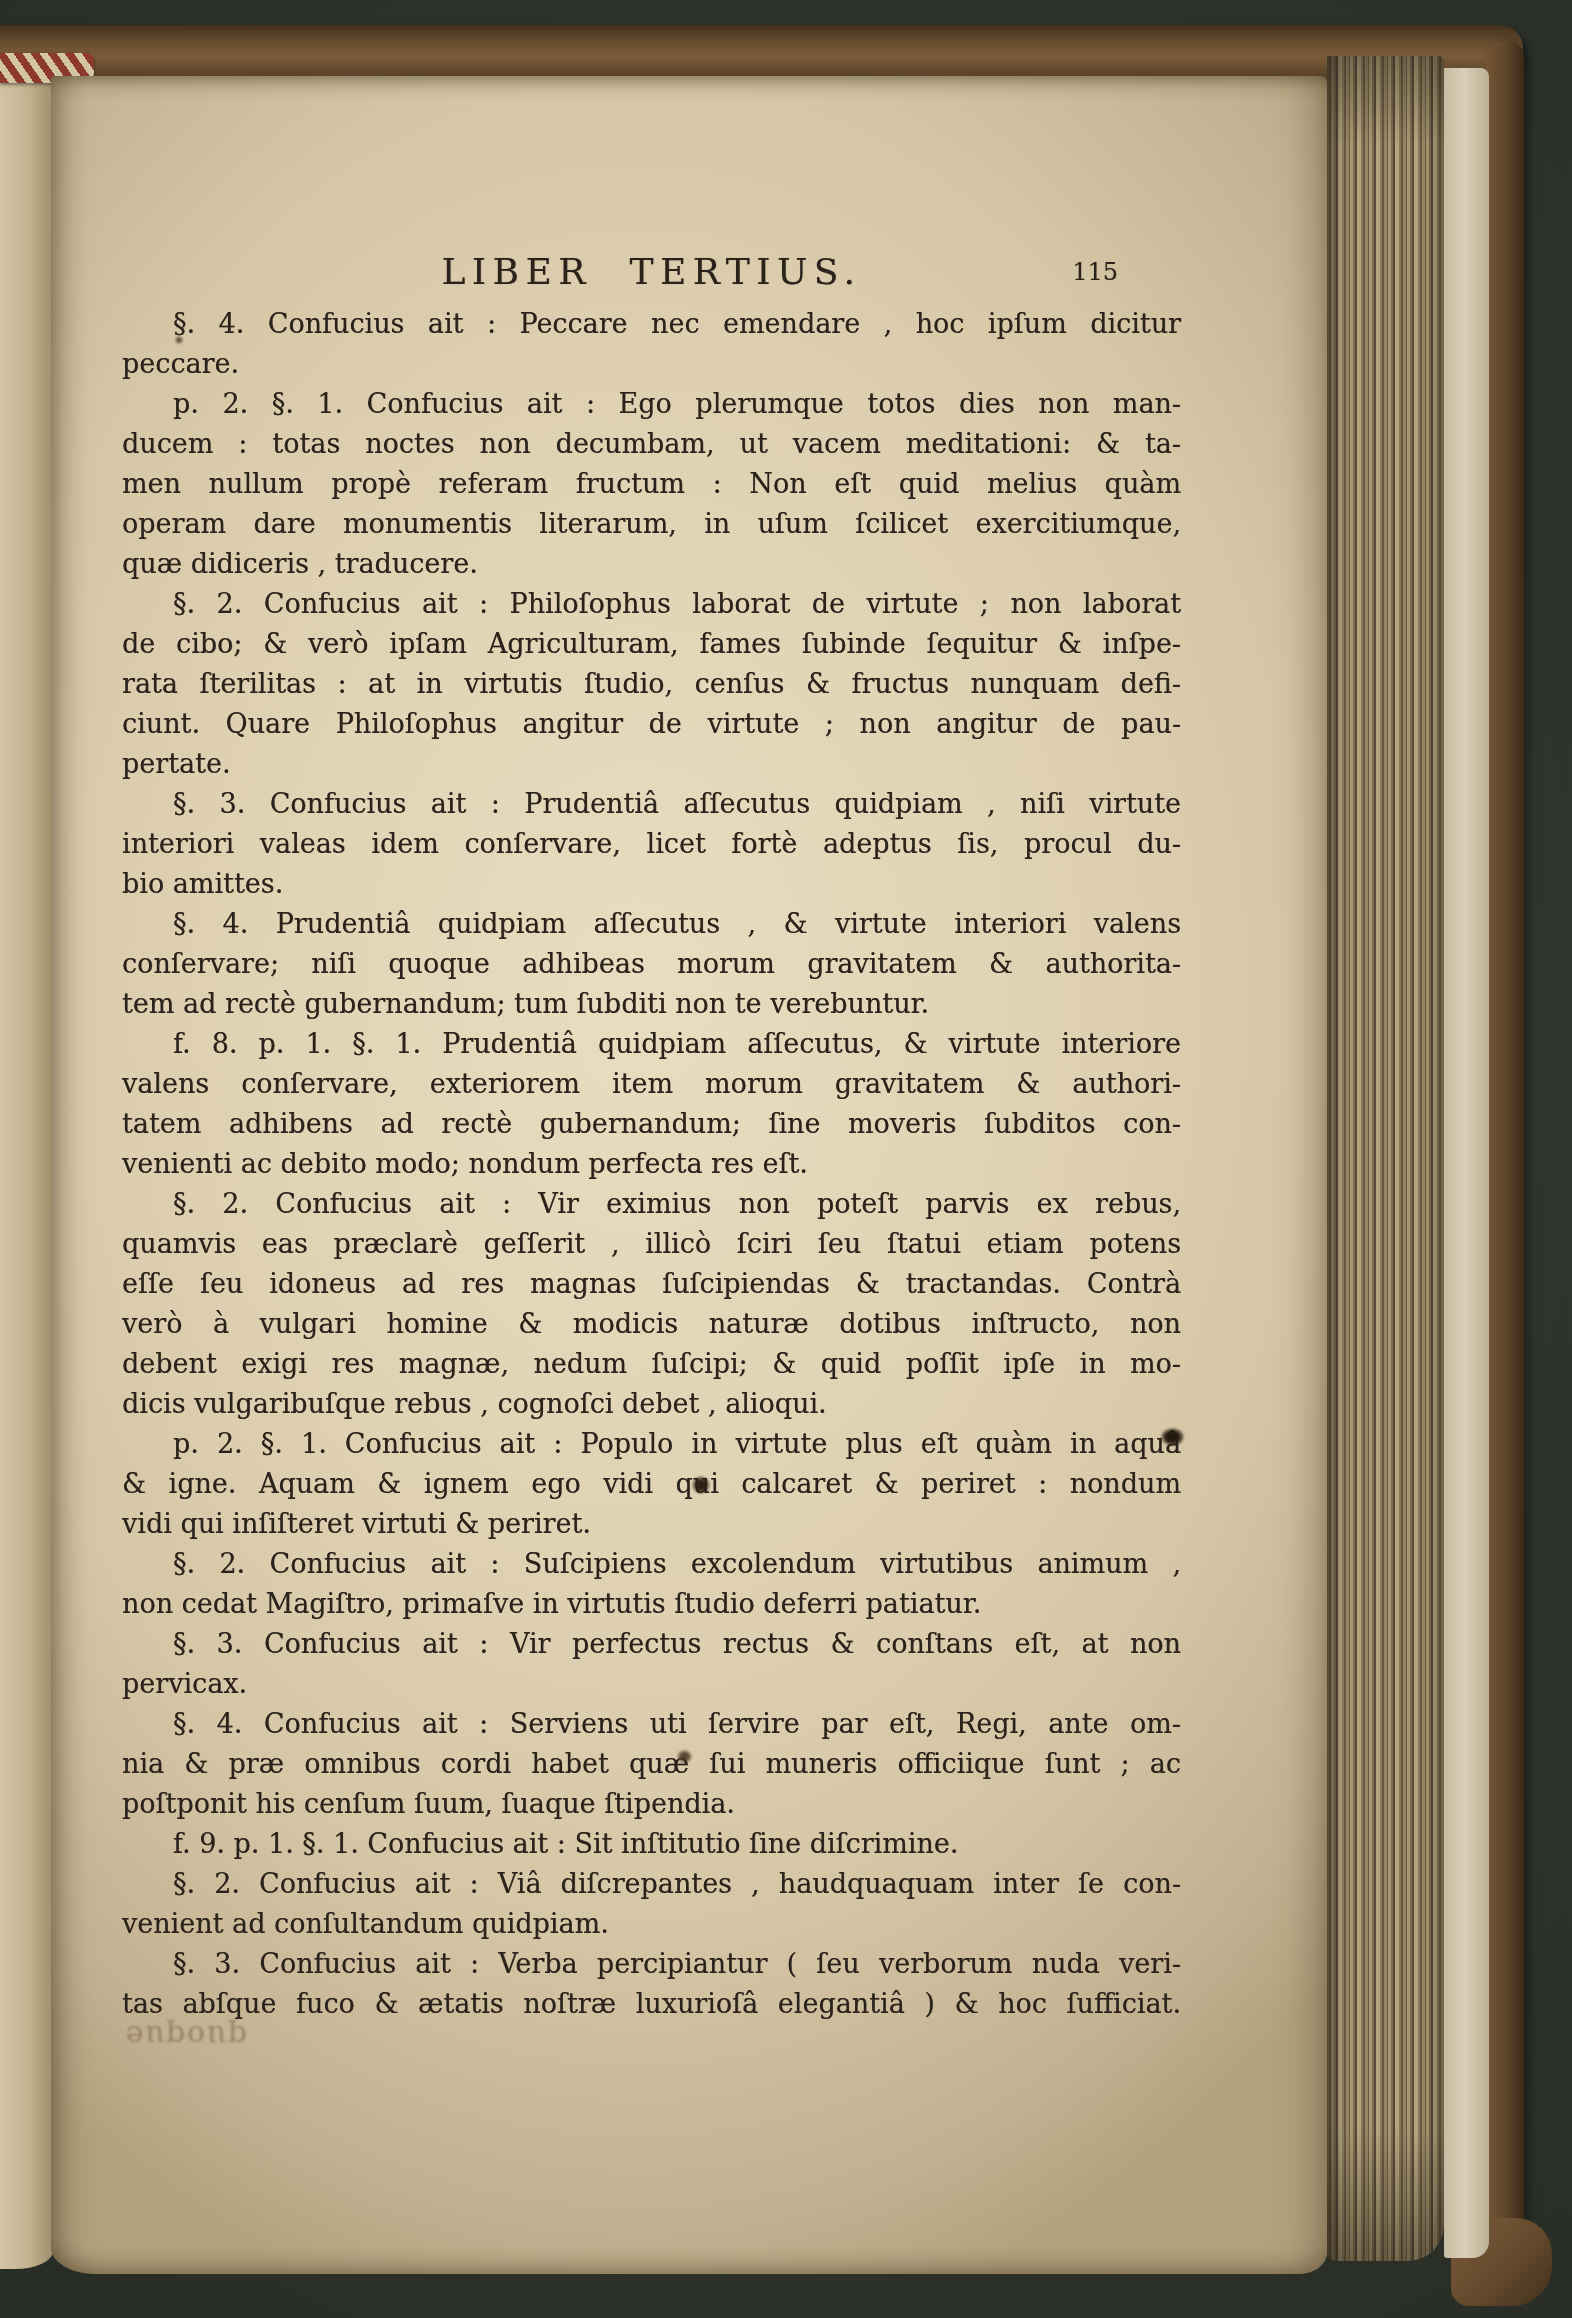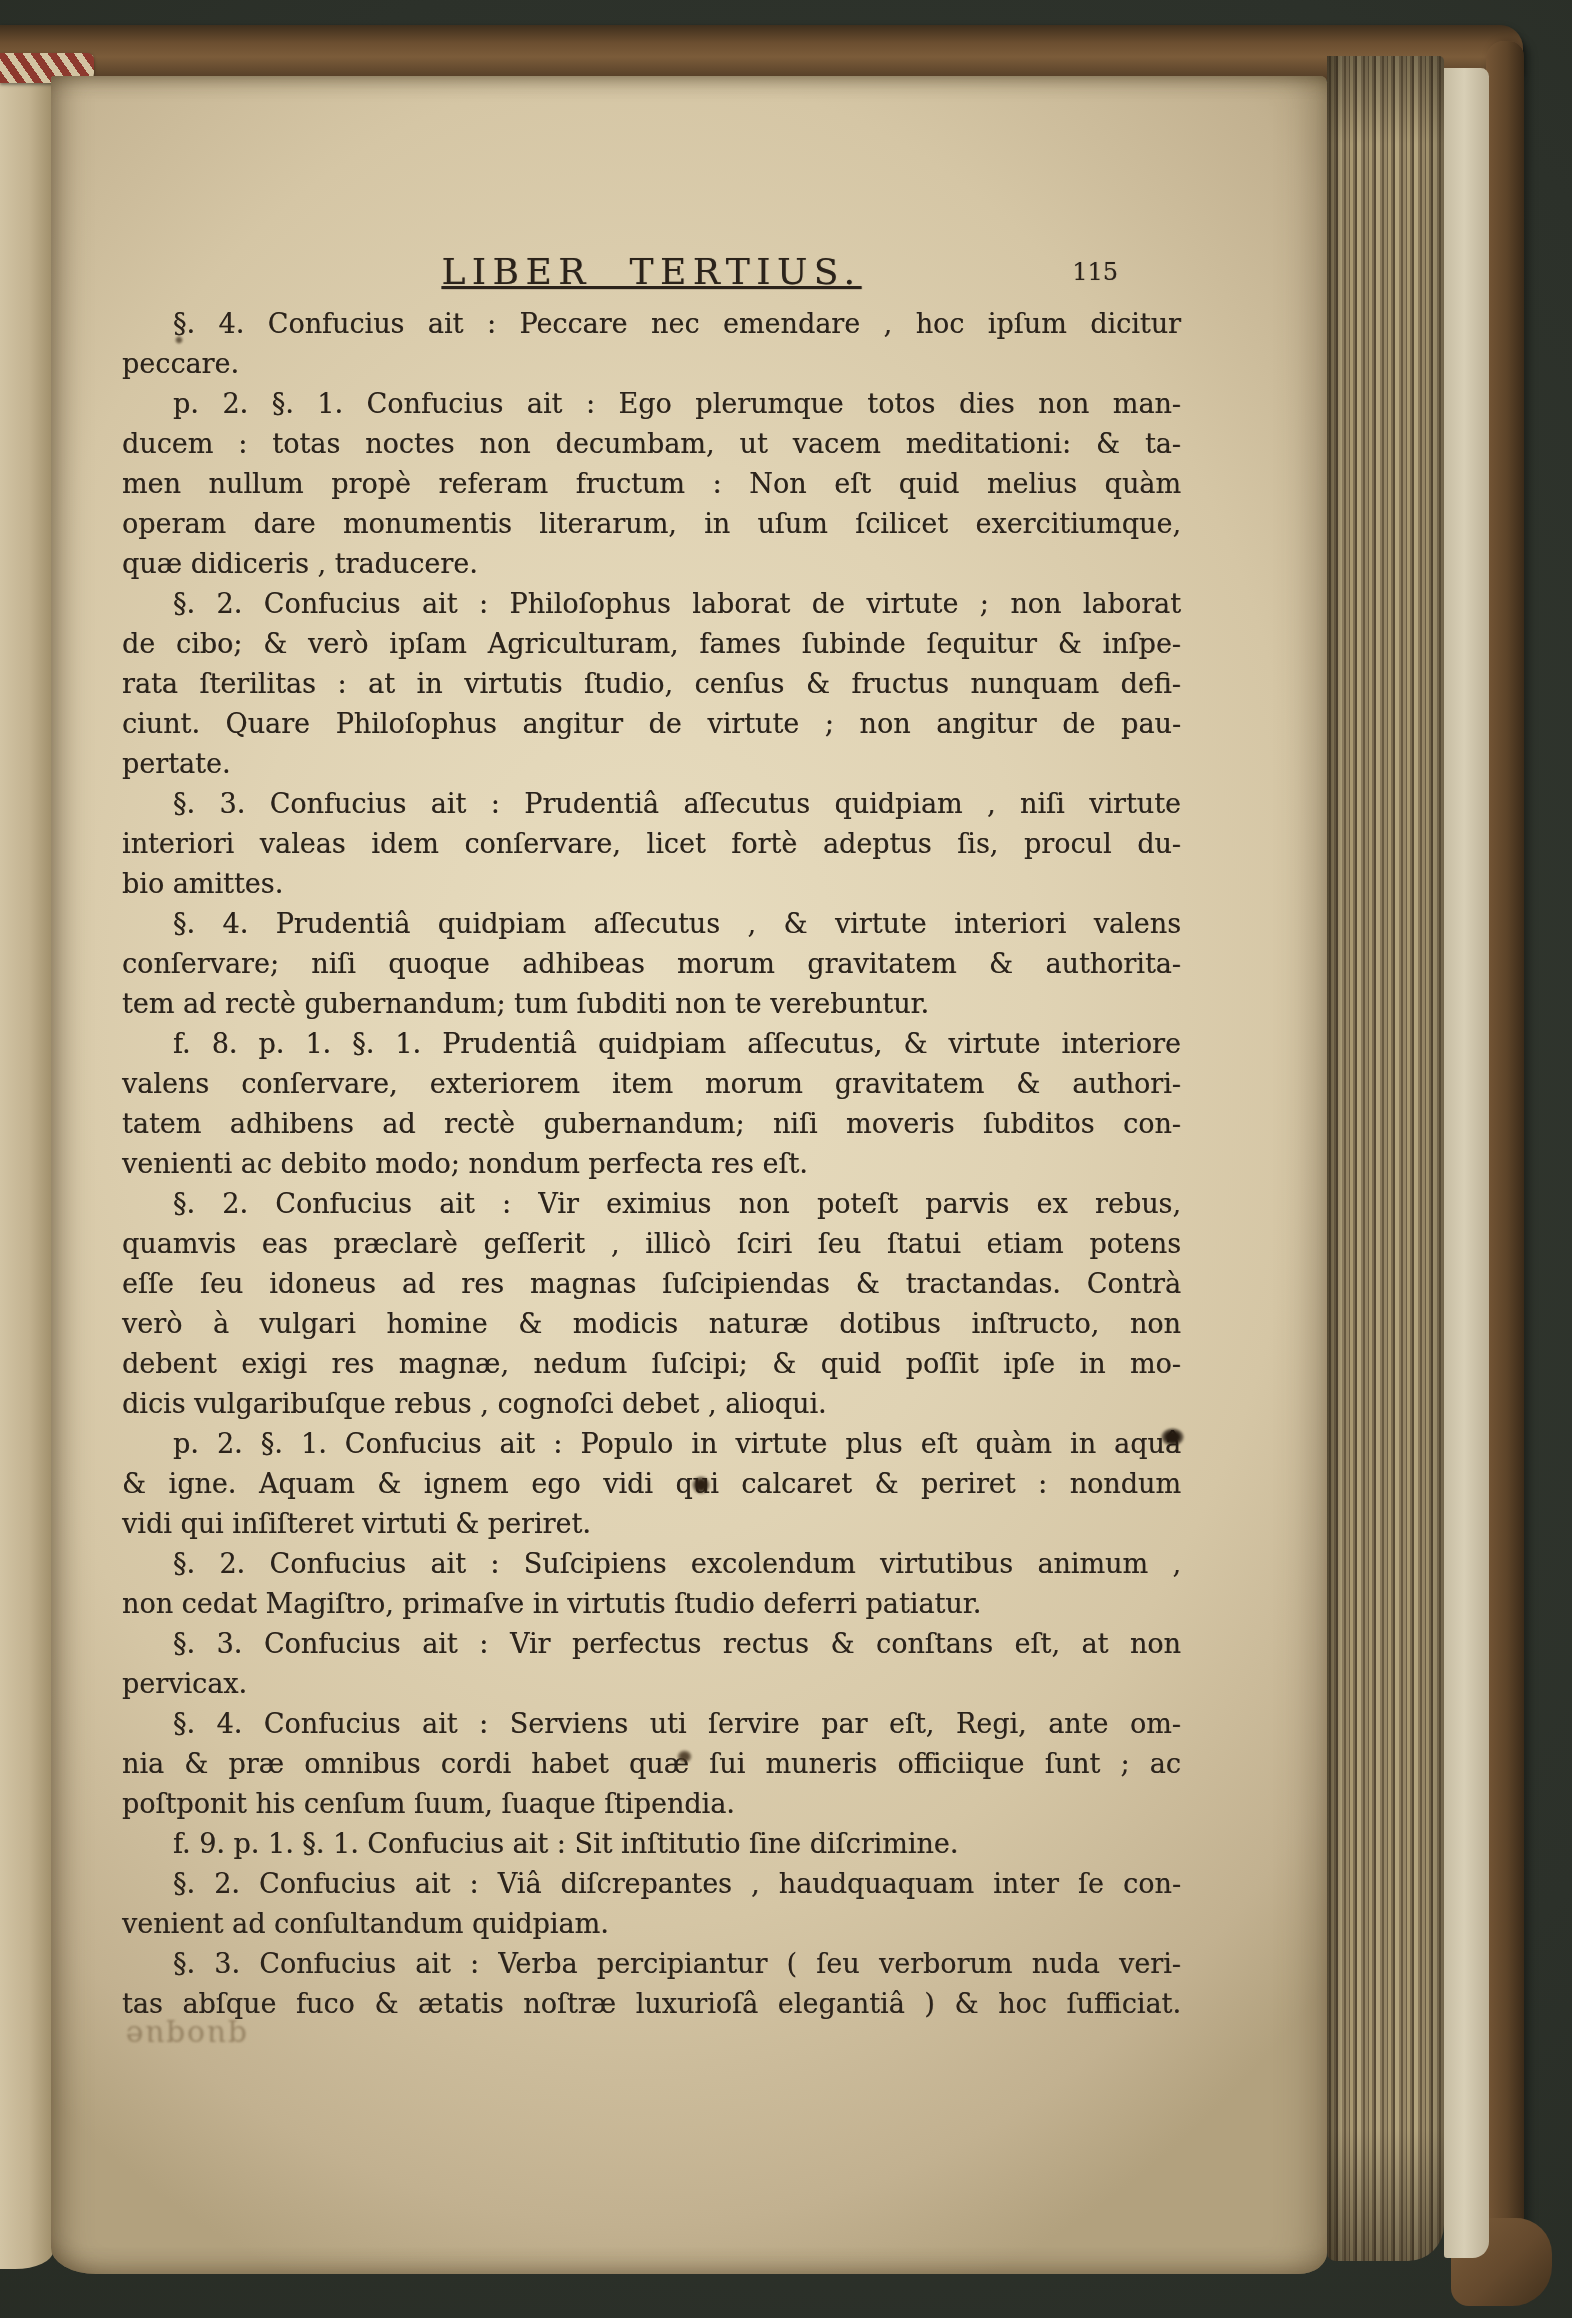--- a/index.html
+++ b/index.html
@@ -74,21 +74,20 @@
       inset -28px 0 38px -16.5px rgba(96,80,52,.48),
       inset 0 -16.5px 21.5px -13.2px rgba(90,72,45,.45);
   }
   
   .header-row{position:absolute;left:71px;top:175px;width:1059px;height:55px;}
   .running-title{
     text-align:center;
     font-size:36px;letter-spacing:.18em;word-spacing:.55em;
     color:var(--ink,#2b231b);
     text-shadow:0.3px 0.3px 0.7px rgba(43,35,27,.5);
-    text-decoration:underline;
   }
   .page-number{
     position:absolute;right:63px;top:6.6px;
     font-size:24px;color:var(--ink,#2b231b);
     text-shadow:0.3px 0.3px 0.7px rgba(43,35,27,.5);
   }
   
   #text-block{
     position:absolute;left:71px;top:228px;width:1059px;
     font-size:27px;color:var(--ink,#2b231b);
@@ -154,21 +153,21 @@
         <div class="line"><span class="ro">ciunt. Quare Philoſophus angitur de virtute ; non angitur de pau-</span></div>
         <div class="line final"><span class="ro">pertate.</span></div>
         <div class="line first"><span class="ro">§. 3. </span><span class="it">Confucius</span><span class="ro"> ait : Prudentiâ aſſecutus quidpiam , niſi virtute</span></div>
         <div class="line"><span class="ro">interiori valeas idem conſervare, licet fortè adeptus ſis, procul du-</span></div>
         <div class="line final"><span class="ro">bio amittes.</span></div>
         <div class="line first"><span class="ro">§. 4. Prudentiâ quidpiam aſſecutus , &amp; virtute interiori valens</span></div>
         <div class="line"><span class="ro">conſervare; niſi quoque adhibeas morum gravitatem &amp; authorita-</span></div>
         <div class="line final"><span class="ro">tem ad rectè gubernandum; tum ſubditi non te verebuntur.</span></div>
         <div class="line first"><span class="ro">f. 8. p. 1. §. 1. Prudentiâ quidpiam aſſecutus, &amp; virtute interiore</span></div>
         <div class="line"><span class="ro">valens conſervare, exteriorem item morum gravitatem &amp; authori-</span></div>
-        <div class="line"><span class="ro">tatem adhibens ad rectè gubernandum; niſi moveris ſubditos con-</span></div>
+        <div class="line"><span class="ro">tatem adhibens ad rectè gubernandum; ſine moveris ſubditos con-</span></div>
         <div class="line final"><span class="ro">venienti ac debito modo; nondum perfecta res eſt.</span></div>
         <div class="line first"><span class="ro">§. 2. </span><span class="it">Confucius</span><span class="ro"> ait : Vir eximius non poteſt parvis ex rebus,</span></div>
         <div class="line"><span class="ro">quamvis eas præclarè geſſerit , illicò ſciri ſeu ſtatui etiam potens</span></div>
         <div class="line"><span class="ro">eſſe ſeu idoneus ad res magnas ſuſcipiendas &amp; tractandas. Contrà</span></div>
         <div class="line"><span class="ro">verò à vulgari homine &amp; modicis naturæ dotibus inſtructo, non</span></div>
         <div class="line"><span class="ro">debent exigi res magnæ, nedum ſuſcipi; &amp; quid poſſit ipſe in mo-</span></div>
         <div class="line final"><span class="ro">dicis vulgaribuſque rebus , cognoſci debet , alioqui.</span></div>
         <div class="line first"><span class="ro">p. 2. §. 1. </span><span class="it">Confucius</span><span class="ro"> ait : Populo in virtute plus eſt quàm in aquâ</span></div>
         <div class="line"><span class="ro">&amp; igne. Aquam &amp; ignem ego vidi qui calcaret &amp; periret : nondum</span></div>
         <div class="line final"><span class="ro">vidi qui inſiſteret virtuti &amp; periret.</span></div>

